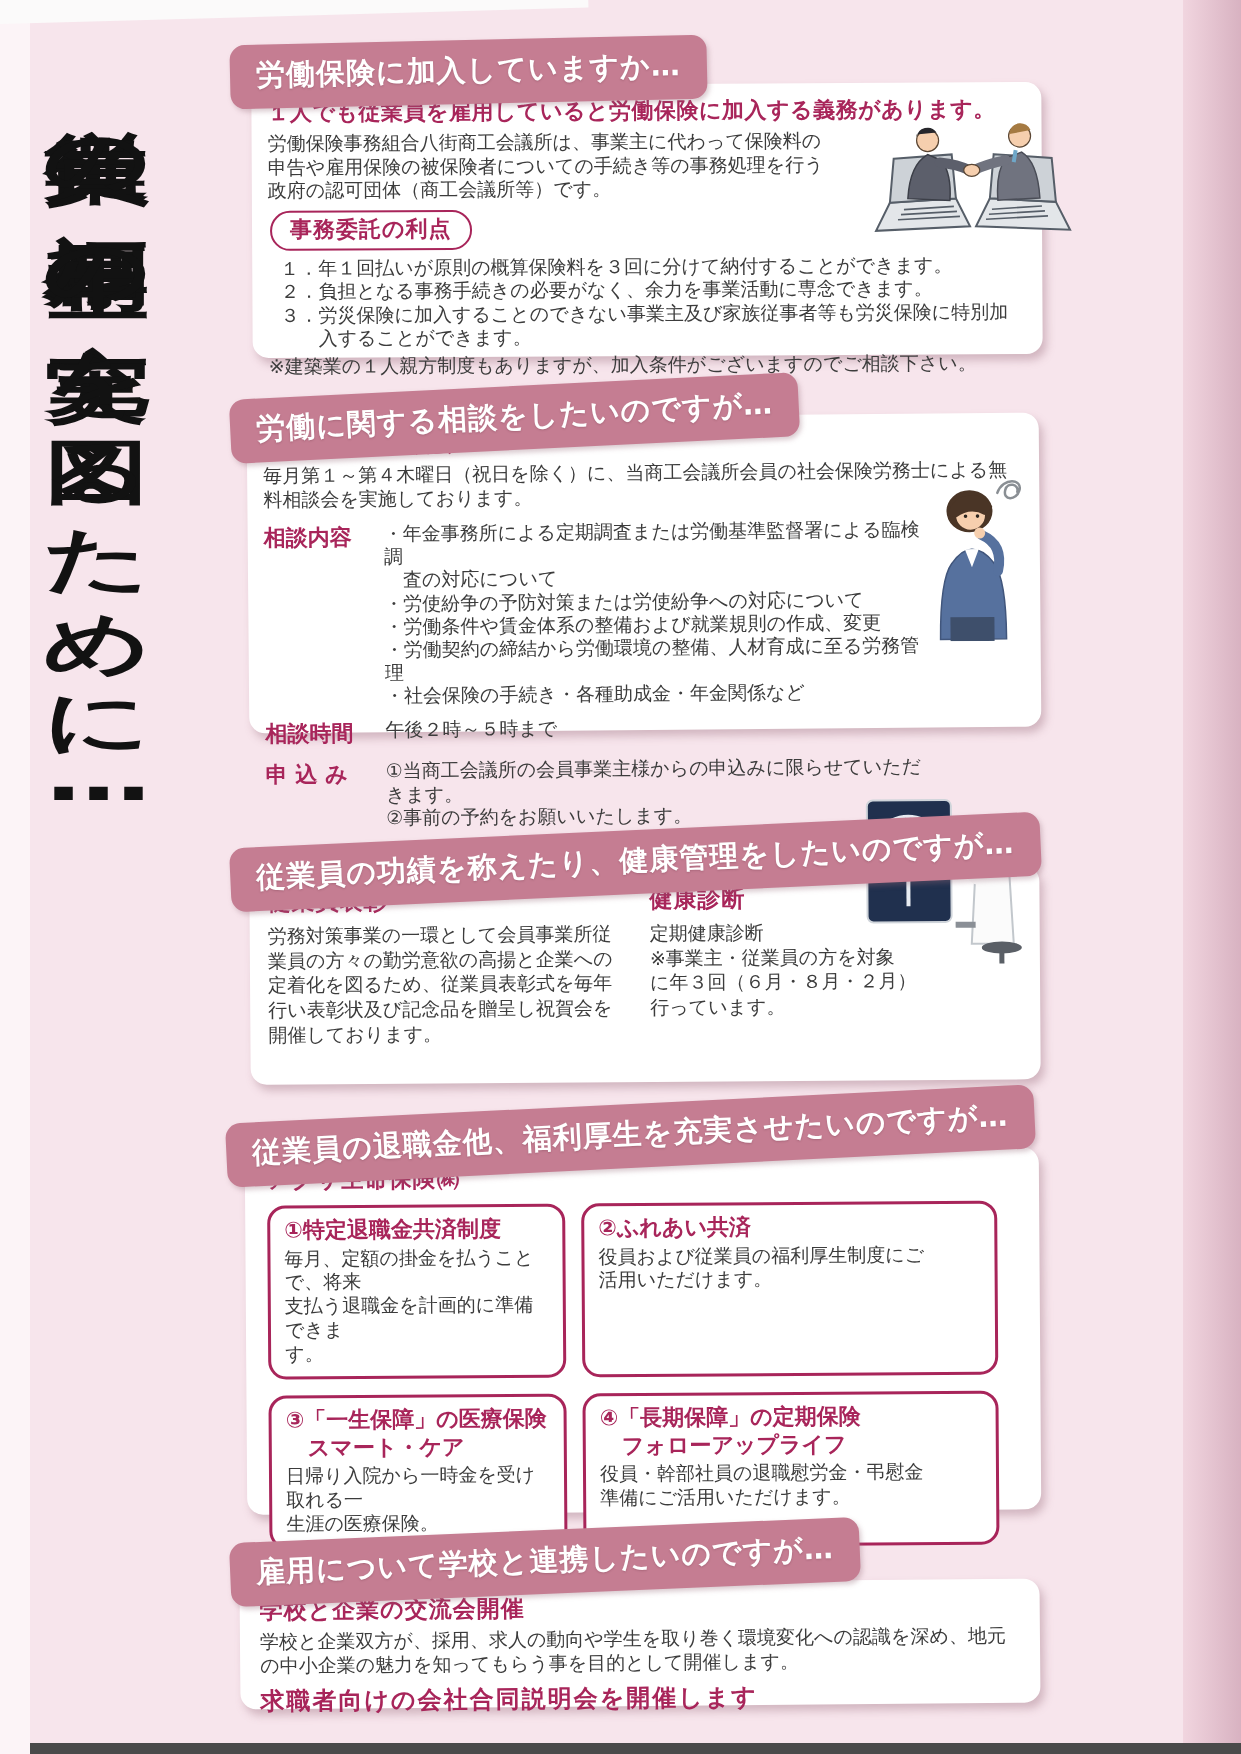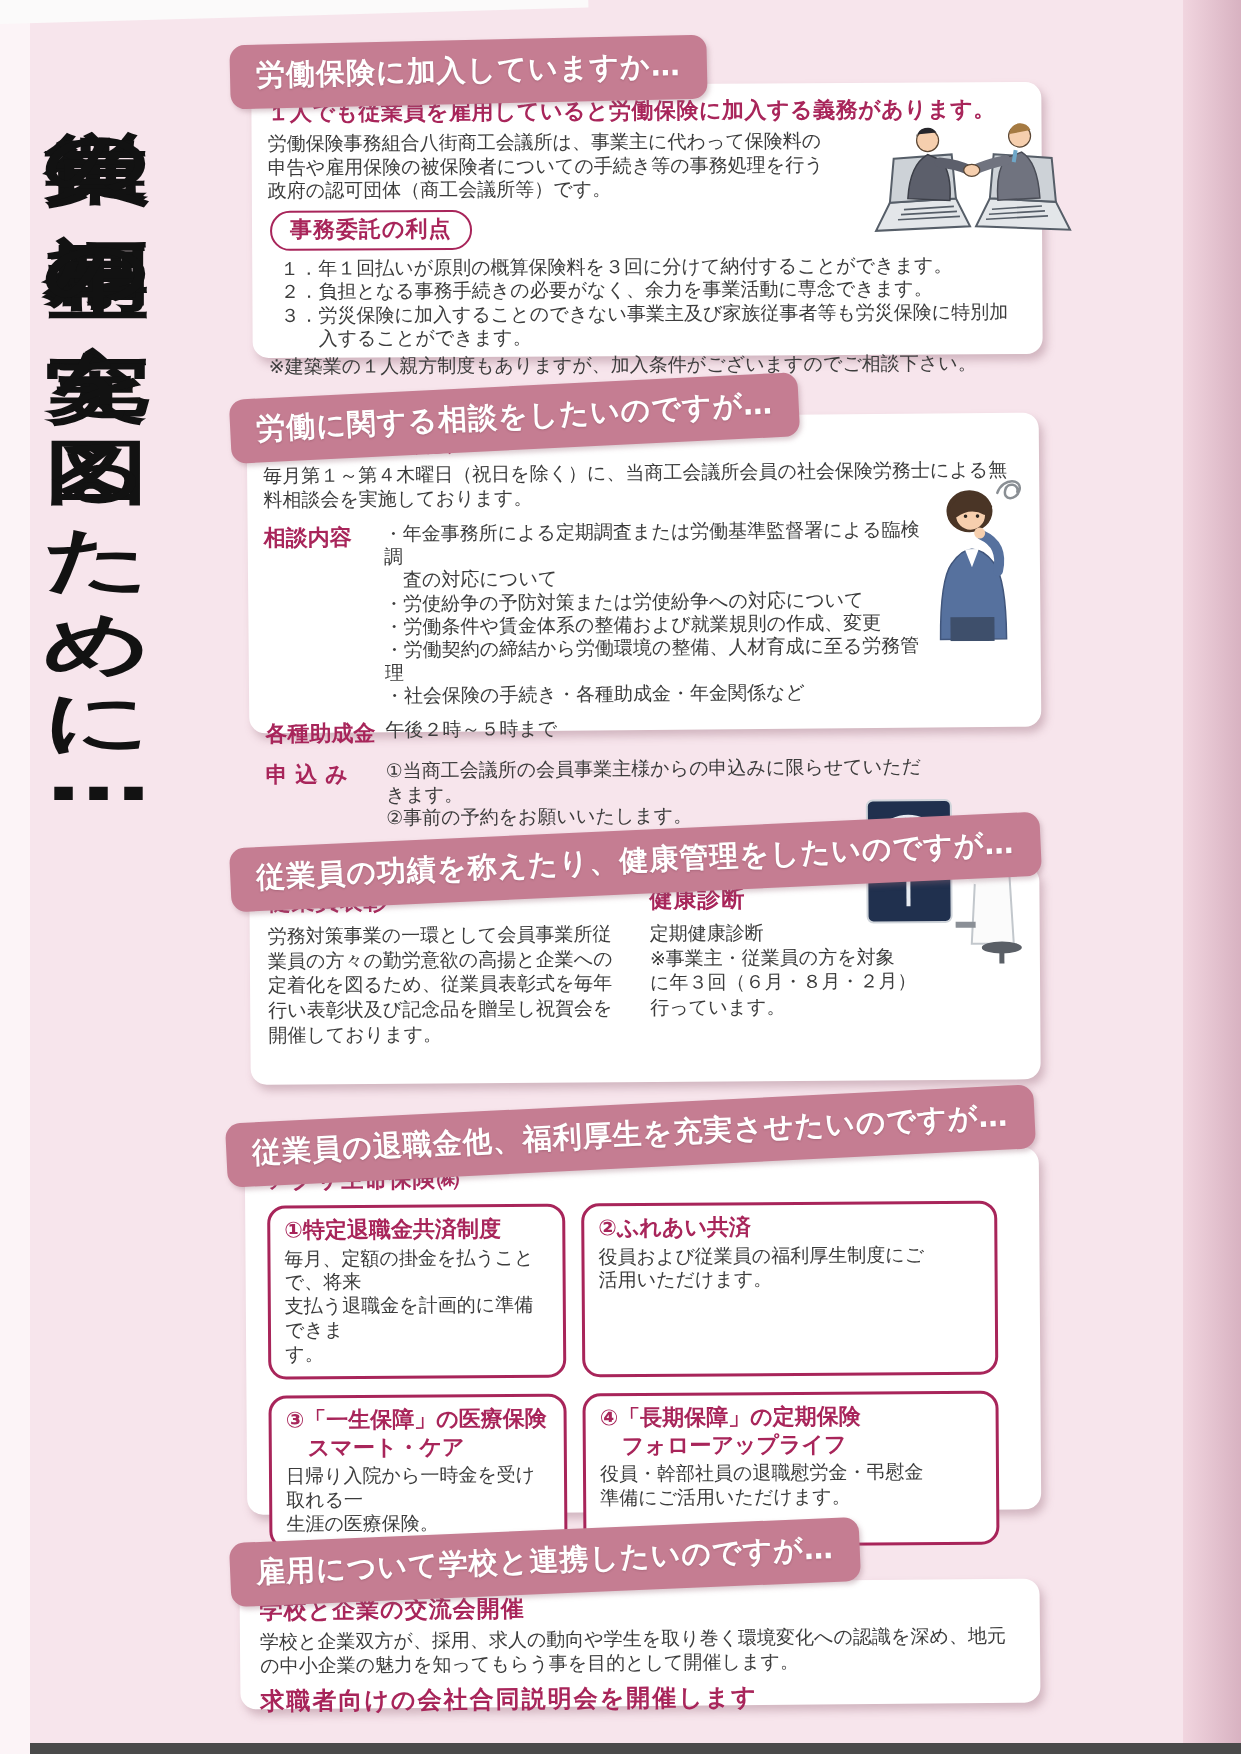--- a/index.html
+++ b/index.html
@@ -140,21 +140,21 @@
     <div class="body-text">毎月第１～第４木曜日（祝日を除く）に、当商工会議所会員の社会保険労務士による無
 料相談会を実施しております。</div>
     <div class="c2-rows">
       <div class="c2-label">相談内容</div>
       <div class="c2-value">・年金事務所による定期調査または労働基準監督署による臨検調
 　査の対応について
 ・労使紛争の予防対策または労使紛争への対応について
 ・労働条件や賃金体系の整備および就業規則の作成、変更
 ・労働契約の締結から労働環境の整備、人材育成に至る労務管理
 ・社会保険の手続き・各種助成金・年金関係など</div>
-      <div class="c2-label">各種助成金</div>
+      <div class="c2-label">相談時間</div>
       <div class="c2-value">午後２時～５時まで</div>
       <div class="c2-label">申 込 み</div>
       <div class="c2-value">①当商工会議所の会員事業主様からの申込みに限らせていただきます。
 ②事前の予約をお願いいたします。</div>
     </div>
 
     <svg class="illus" id="illus-woman" width="126" height="170" viewBox="0 0 126 170">
       <path d="M80,22 c6,-16 26,-14 22,-2 c-3,10 -17,10 -14,-1 c2,-8 14,-6 12,2" fill="none" stroke="#8a8f94" stroke-width="2.5" stroke-linecap="round"></path>
       <ellipse cx="52" cy="40" rx="23" ry="21" fill="#4a3526"></ellipse>
       <circle cx="53" cy="44" r="14.5" fill="#f6cfae"></circle>

